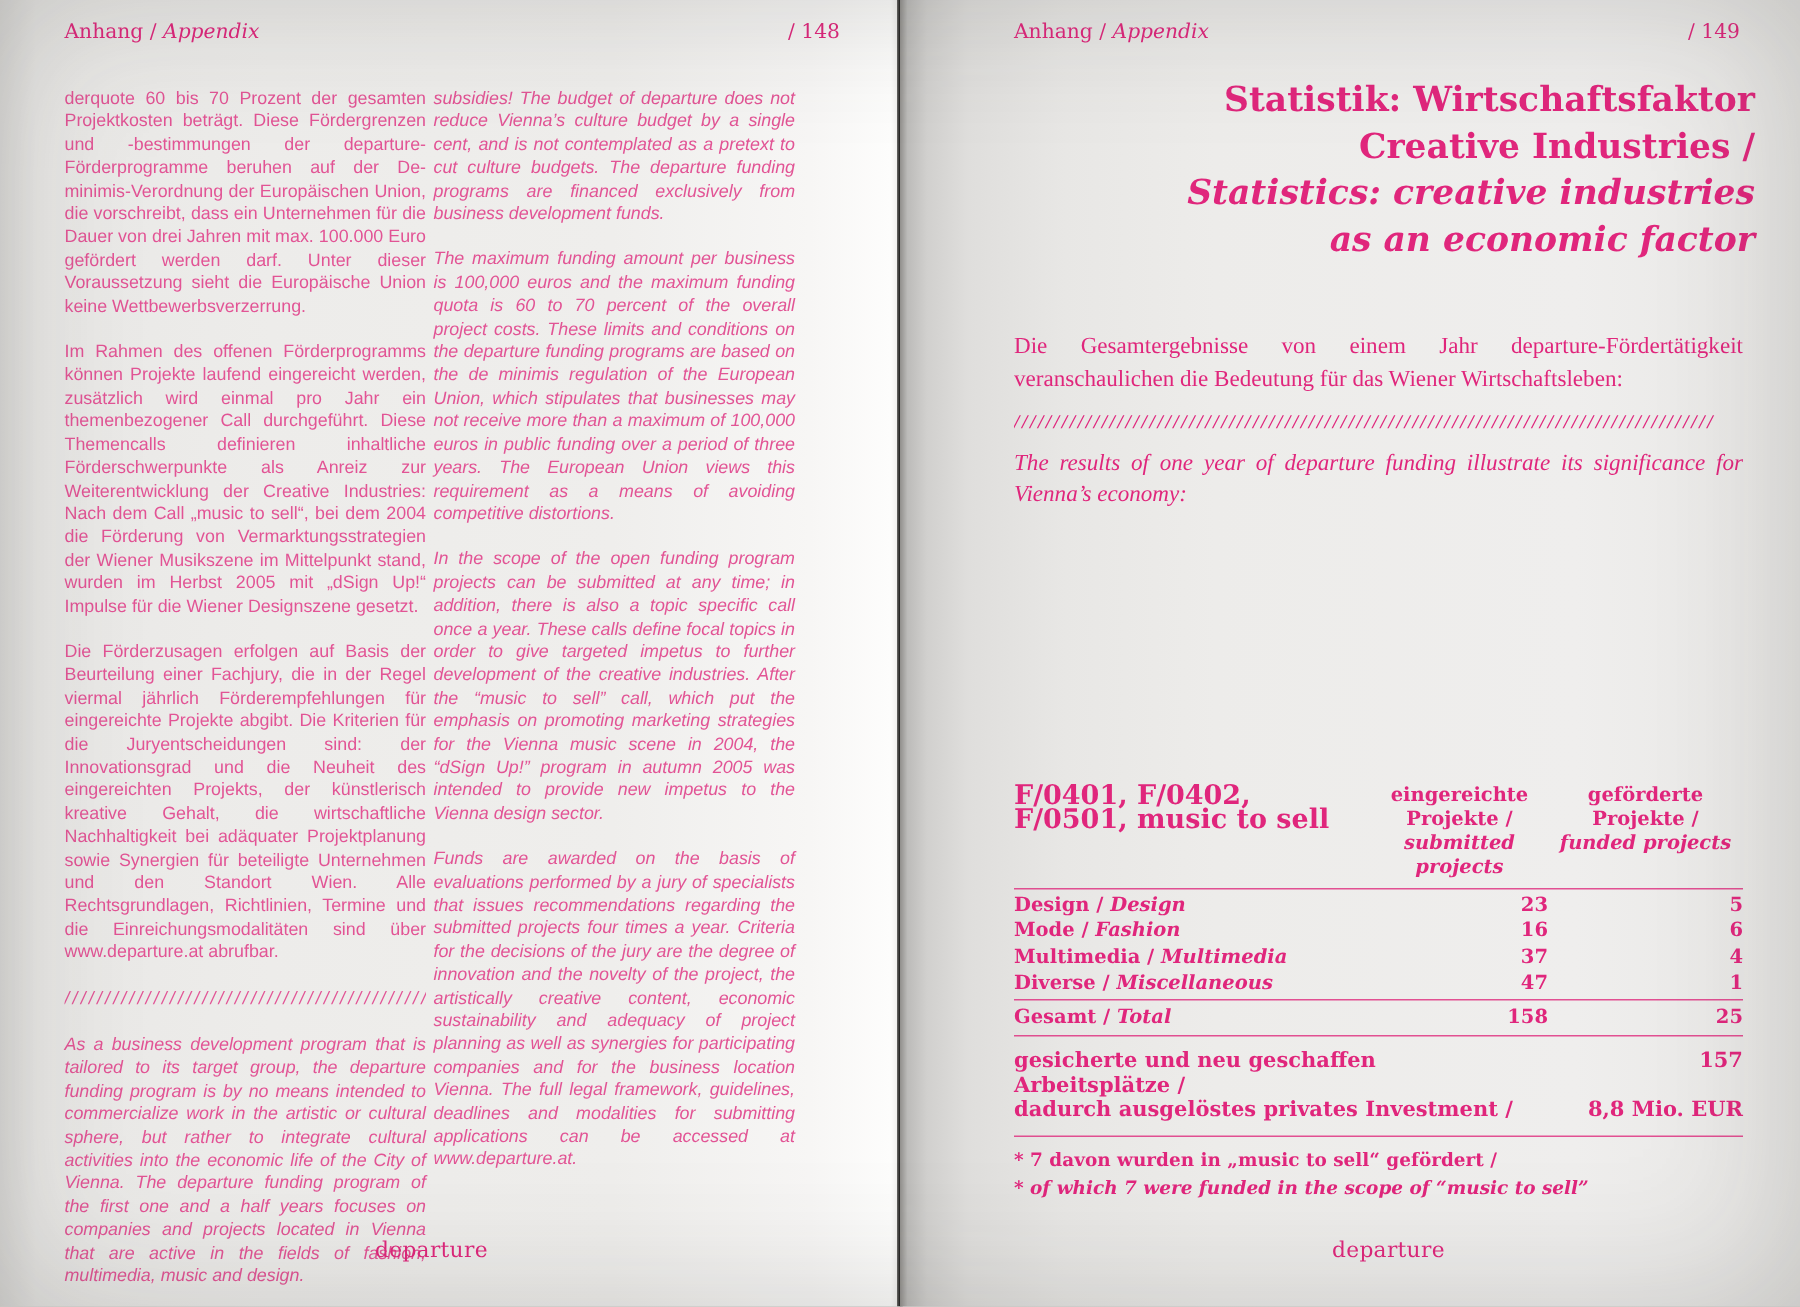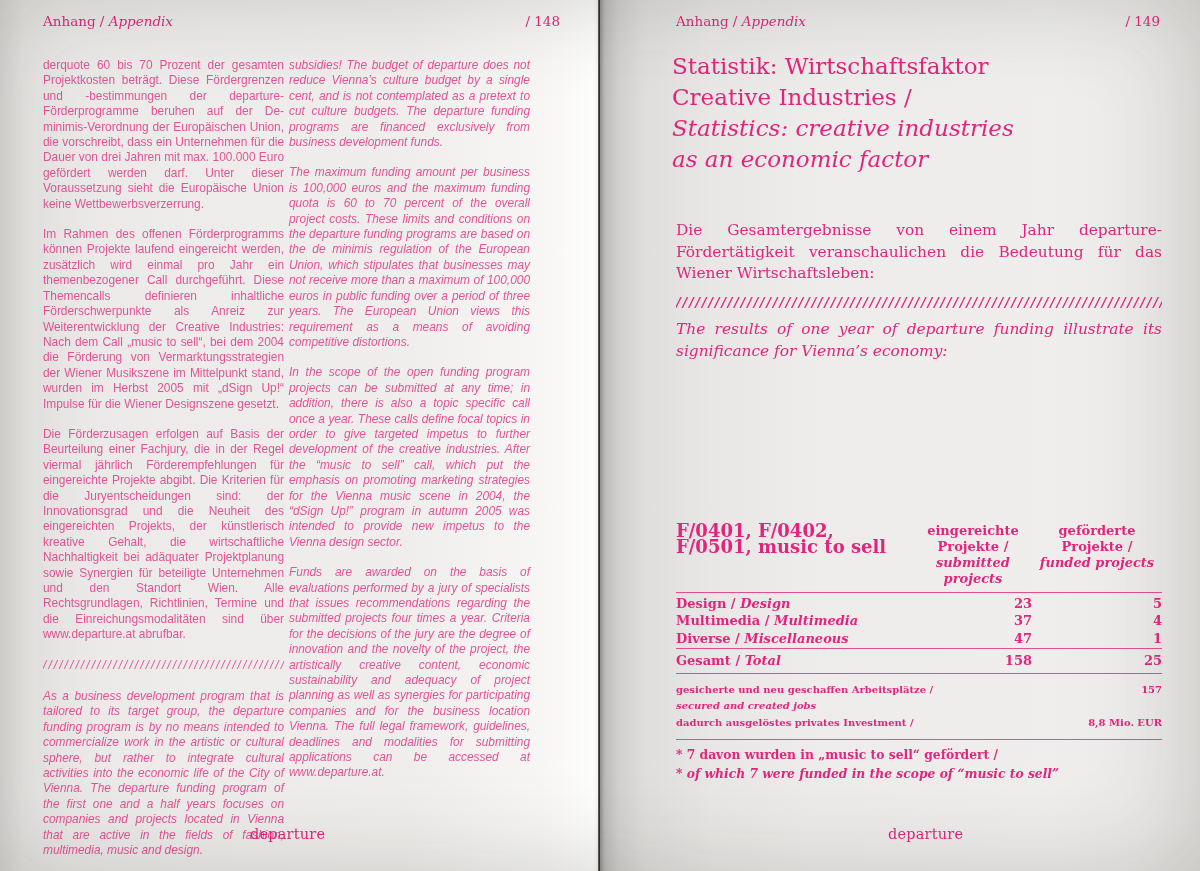--- a/index.html
+++ b/index.html
@@ -35,41 +35,41 @@
   .em{font-style:italic;}
   .slash-divider{overflow:hidden;white-space:nowrap;letter-spacing:2.1px;
        font-style:italic;margin:3px 0 16px 0;}
 
   .page-footer{position:absolute;top:826px;font-weight:normal;
        font-size:14.5px;color:var(--ink);letter-spacing:0.2px;}
   .page-left .page-footer{left:250px;}
   .page-right .page-footer{left:288px;}
 
   
-  .title-block{position:absolute;left:72px;top:51px;width:486px;
-       font-size:23px;line-height:31px;font-weight:normal;color:var(--ink);}
+  .title-block{position:absolute;left:84px;top:51px;width:486px;
+       font-size:23px;line-height:31px;font-weight:bold;color:var(--ink);text-align:right;}
   .intro-block{position:absolute;left:76px;top:220px;width:486px;
-       font-size:15.4px;line-height:21.6px;text-align:justify;color:var(--ink);}
+       font-size:15.4px;line-height:21.6px;text-align:justify;color:var(--ink);font-family:Liberation Serif, serif;}
   .intro-divider{overflow:hidden;white-space:nowrap;font-weight:bold;
        font-style:italic;font-size:13px;letter-spacing:1.7px;margin:7px 0 6px 0;}
 
   .table-block{position:absolute;left:76px;top:523px;width:486px;color:var(--ink);}
   .tgrid{display:grid;grid-template-columns:1fr 118px 130px;}
   .caption-cell{font-weight:bold;font-size:18px;line-height:16px;align-self:start;}
   .colhead{text-align:center;font-weight:bold;font-size:13px;line-height:16px;}
   .caption-row{margin-bottom:5px;}
   .rule{border:0;border-top:1.4px solid var(--rule);margin:0;}
   .trows{padding:2px 0 1px 0;}
   .trow{display:grid;grid-template-columns:1fr 118px 130px;
        font-weight:bold;font-size:13px;line-height:17.4px;}
   .trow .num{text-align:right;}
   .total-row{padding:3px 0;}
   .stats{padding:8px 0 0 0;}
   .stat{display:grid;grid-template-columns:1fr 150px;
-       font-weight:bold;font-size:10px;line-height:16.5px;}
+       font-weight:bold;font-size:14px;line-height:16.5px;}
   .stat .value{text-align:right;}
   .footnote-rule{margin-top:8px;}
   .footnote{padding-top:5px;font-weight:bold;font-size:12.3px;line-height:19px;}
 </style>
 </head>
 <body>
 
 <div class="spread">
 
   <div class="page page-left">
@@ -132,20 +132,25 @@
         </div>
       </div>
       <hr class="rule">
       <div class="trows">
         <div class="trow">
           <div><span>Design /</span> <span class="em">Design</span></div>
           <div class="num">23</div>
           <div class="num">5</div>
         </div>
         <div class="trow">
+          <div><span>Mode /</span> <span class="em">Fashion</span></div>
+          <div class="num">16</div>
+          <div class="num">6</div>
+        </div>
+        <div class="trow">
           <div><span>Multimedia /</span> <span class="em">Multimedia</span></div>
           <div class="num">37</div>
           <div class="num">4</div>
         </div>
         <div class="trow">
           <div><span>Diverse /</span> <span class="em">Miscellaneous</span></div>
           <div class="num">47</div>
           <div class="num">1</div>
         </div>
       </div>
@@ -154,21 +159,20 @@
         <div><span>Gesamt /</span> <span class="em">Total</span></div>
         <div class="num">158</div>
         <div class="num">25</div>
       </div>
       <hr class="rule">
 
       <div class="stats">
         <div class="stat">
           <div>
             <div>gesicherte und neu geschaffen Arbeitsplätze /</div>
-            <div class="em">secured and created jobs</div>
           </div>
           <div class="value">157</div>
         </div>
         <div class="stat">
           <div>
             <div>dadurch ausgelöstes privates Investment /</div>
           </div>
           <div class="value">8,8 Mio. EUR</div>
         </div>
       </div>

